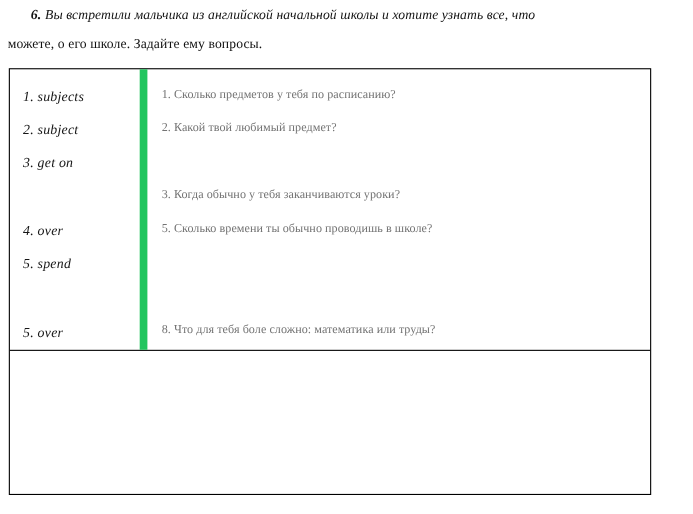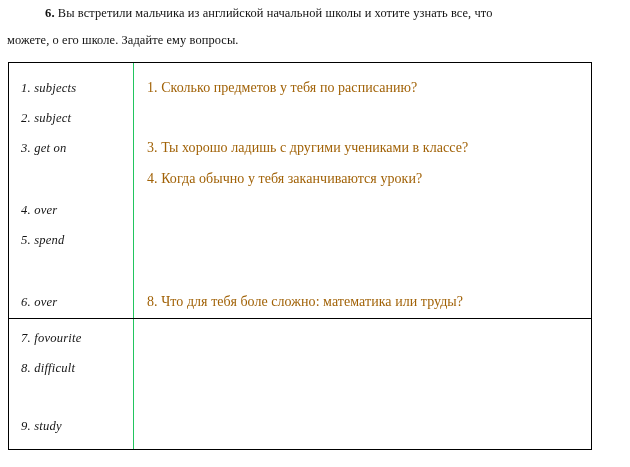--- a/index.html
+++ b/index.html
@@ -26,21 +26,22 @@
     padding: 0;
   }
   .head-line {
     font-size: 12.4px;
     line-height: 27px;
     letter-spacing: 0.1px;
     white-space: nowrap;
     color: #111;
   }
   .head-line-1 {
-    padding-left: 45px;
+    padding-left: 28px;
+    font-style: italic;
   }
   .head-line-2 {
     padding-left: 7px;
   }
   .ex-number {
     font-weight: bold;
     font-size: 12.6px;
   }
 
   
@@ -61,21 +62,21 @@
   .block-top {
     height: 256px;
     border-bottom: 1px solid #000;
   }
   .block-bottom {
     height: 130px;
   }
   .col-left {
     width: 125px;
     box-sizing: border-box;
-    border-right: 1px solid #22c55e;
+    border-right: 7px solid #22c55e;
     position: relative;
     text-decoration: underline;
   }
   .col-right {
     flex: 1;
     box-sizing: border-box;
     position: relative;
   }
 
   
@@ -87,23 +88,23 @@
     font-size: 12.6px;
     white-space: nowrap;
     color: #151515;
     letter-spacing: 0.2px;
   }
 
   
   .question-entry {
     position: absolute;
     left: 13px;
-    font-size: 14px;
+    font-size: 11px;
     white-space: nowrap;
-    color: #a16207;
+    color: #737373;
     letter-spacing: 0.05px;
   }
 </style>
 </head>
 <body>
 
 <div class="exercise-head">
   <div class="head-line head-line-1">
     <span class="ex-number">6.</span>
     <span>Вы встретили мальчика из английской начальной школы и хотите узнать все, что</span>
@@ -113,31 +114,27 @@
 
 <div class="vocab-table">
 
   <div class="table-block block-top">
     <div class="col-left">
       <div class="word-entry" style="top:18px">1. subjects</div>
       <div class="word-entry" style="top:48px">2. subject</div>
       <div class="word-entry" style="top:78px">3. get on</div>
       <div class="word-entry" style="top:140px">4. over</div>
       <div class="word-entry" style="top:170px">5. spend</div>
-      <div class="word-entry" style="top:232px">6. over</div>
+      <div class="word-entry" style="top:232px">5. over</div>
     </div>
     <div class="col-right">
       <div class="question-entry" style="top:17px">1. Сколько предметов у тебя по расписанию?</div>
-      <div class="question-entry" style="top:77px">3. Ты хорошо ладишь с другими учениками в классе?</div>
-      <div class="question-entry" style="top:108px">4. Когда обычно у тебя заканчиваются уроки?</div>
+      <div class="question-entry" style="top:47px">2. Какой твой любимый предмет?</div>
+      <div class="question-entry" style="top:108px">3. Когда обычно у тебя заканчиваются уроки?</div>
+      <div class="question-entry" style="top:139px">5. Сколько времени ты обычно проводишь в школе?</div>
       <div class="question-entry" style="top:231px">8. Что для тебя боле сложно: математика или труды?</div>
     </div>
   </div>
 
   <div class="table-block block-bottom">
-    <div class="col-left">
-      <div class="word-entry" style="top:12px">7. fovourite</div>
-      <div class="word-entry" style="top:42px">8. difficult</div>
-      <div class="word-entry" style="top:100px">9. study</div>
-    </div>
   </div>
 
 </div>
 
 </body></html>

